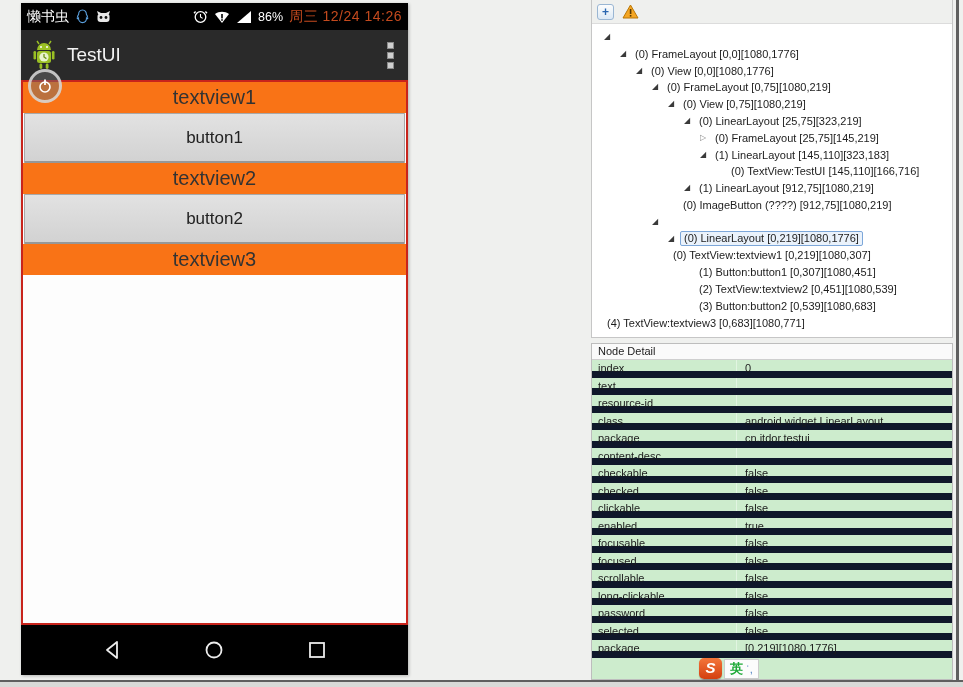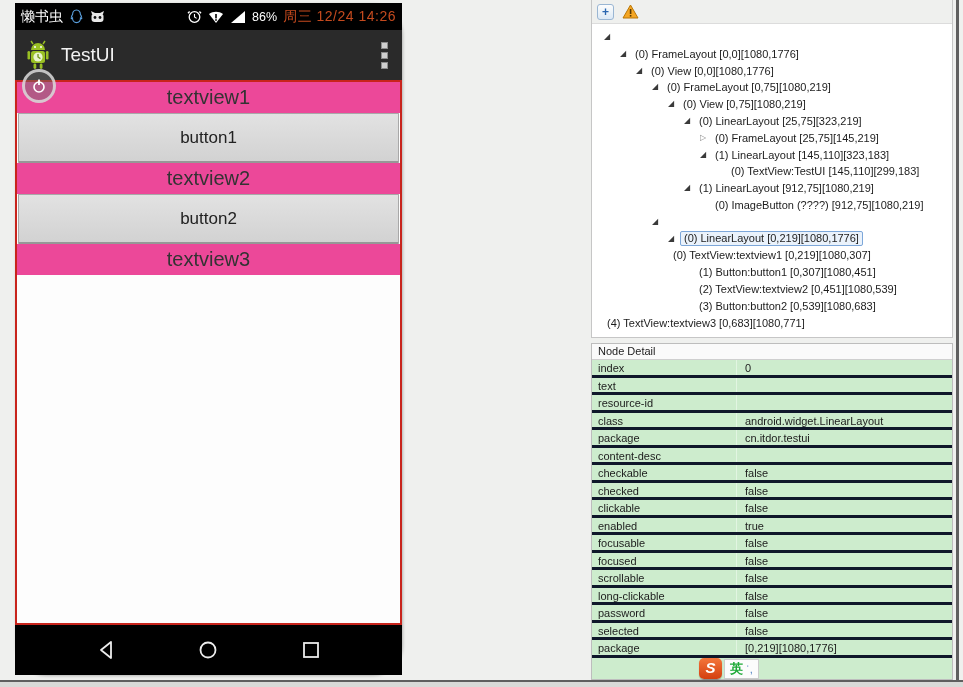--- a/index.html
+++ b/index.html
@@ -7,38 +7,38 @@
   body { font-family:"Liberation Sans", sans-serif; background:#eff0ee; position:relative; overflow:hidden; }
 
   .window { position:absolute; inset:0; background:#eff0ee; }
 
   
   .win-right-border { position:absolute; top:0; right:4px; width:3px; height:682px; background:#5f5f5f; }
   .win-bottom-line  { position:absolute; left:0; top:680px; width:963px; height:2px; background:#5f5f5f; }
   .win-bottom-strip { position:absolute; left:0; top:682px; width:963px; height:5px; background:#d9dad8; }
 
   
-  .phone { position:absolute; left:15px; top:3px; width:387px; height:672px; background:#fff;
-           box-shadow:1px 1px 3px rgba(0,0,0,.25);border-radius:31px; }
+  .phone { position:absolute; left:21px; top:3px; width:387px; height:672px; background:#fff;
+           box-shadow:1px 1px 3px rgba(0,0,0,.25); }
   .status-bar { position:absolute; left:0; top:0; width:100%; height:27px; background:#000;
                 display:flex; align-items:center; padding:0 6px; gap:7px; color:#fff; font-size:14px; }
   .sb-right { margin-left:auto; display:flex; align-items:center; gap:6px; }
   .sb-date { color:#c44a1e; font-size:14px; letter-spacing:.5px; }
   .sb-batt { font-size:12.5px; }
 
   .app-bar { position:absolute; left:0; top:27px; width:100%; height:50px; background:#2a2a2a;
              display:flex; align-items:center; padding:12px 10px; }
   .app-title { color:#f2f2f2; font-size:19px; margin-left:10px; }
   .overflow { margin-left:auto; display:flex; flex-direction:column; gap:3px; padding:4px; }
   .overflow i { width:7px; height:7px; background:#cfcfcf; border:1px solid #8a8a8a; display:block; }
 
   .content { position:absolute; left:0; top:77px; width:100%; height:545px; background:#fdfdfd;
              border:2px solid #c8241c; }
   .widget-stack { position:absolute; left:0; top:0; width:100%; }
-  .tv { height:31px; background:#ec4899; display:flex; align-items:center; justify-content:center;
+  .tv { height:31px; background:#f97316; display:flex; align-items:center; justify-content:center;
         color:#333; font-size:20px; }
   .btn { height:50px; margin:0 1px; background:linear-gradient(#e2e2e2,#d2d2d2);
          border:1px solid #a8a8a8; border-bottom:2px solid #979797; border-radius:1px;
          display:flex; align-items:center; justify-content:center; color:#222; font-size:17px; }
 
   .nav-bar { position:absolute; left:0; top:622px; width:100%; height:50px; background:#000;
              display:flex; align-items:center; justify-content:space-around; padding:0 40px; }
 
   .float-widget { position:absolute; left:7px; top:66px; width:34px; height:34px; border-radius:50%;
                   background:rgba(110,110,110,.45); border:3px solid rgba(225,225,225,.8);
@@ -56,21 +56,21 @@
   .arr { width:12px; display:inline-block; font-size:8px; color:#3a3a3a; flex:0 0 12px; text-align:left; }
   .arr.col { color:#8a8a8a; }
   .tlabel { padding:0 3px; }
   .tlabel.sel { background:#eaf2fb; border:1px solid #7da7d9; border-radius:2px; line-height:13px; }
 
   
   .detail-panel { position:absolute; left:591px; top:343px; width:362px; height:337px;
                   background:#cdeccd; border:1px solid #bdbdbd; font-size:11px; color:#1c1c1c; }
   .detail-header { height:16px; line-height:15px; background:#fafafa; border-bottom:1px solid #cfcfcf;
                    padding:0 6px; }
-  .drow { display:flex; height:17.5px; line-height:17.5px; border-bottom:3px solid #0f172a; }
+  .drow { display:flex; height:17.5px; line-height:17.5px; border-bottom:7px solid #0f172a; }
   .dkey { width:144px; flex:0 0 144px; padding-left:6px; }
   .dval { flex:1; border-left:1px solid #e2f5e2; padding-left:8px; white-space:nowrap; }
 
   
   .ime { position:absolute; left:699px; top:658px; height:21px; display:flex; align-items:center; }
   .ime-logo { width:23px; height:21px; background:linear-gradient(#f4763a,#d43f10); border-radius:5px;
               color:#fff; font-weight:bold; font-style:italic; font-size:15px; text-align:center;
               line-height:20px; box-shadow:0 1px 1px rgba(0,0,0,.3); }
   .ime-pill { height:20px; background:#fcfcfc; border:1px solid #ccc; margin-left:2px; padding:0 5px;
               display:flex; align-items:center; gap:3px; }
@@ -226,27 +226,27 @@
       <div class="tnode" style="padding-left:108px">
           <span class="arr col">▷</span>
           <span class="tlabel">(0) FrameLayout [25,75][145,219]</span>
         </div>
       <div class="tnode" style="padding-left:108px">
           <span class="arr">◢</span>
           <span class="tlabel">(1) LinearLayout [145,110][323,183]</span>
         </div>
       <div class="tnode" style="padding-left:124px">
           <span class="arr"></span>
-          <span class="tlabel">(0) TextView:TestUI [145,110][299,183]</span>
+          <span class="tlabel">(0) TextView:TestUI [145,110][166,716]</span>
         </div>
       <div class="tnode" style="padding-left:92px">
           <span class="arr">◢</span>
           <span class="tlabel">(1) LinearLayout [912,75][1080,219]</span>
         </div>
-      <div class="tnode" style="padding-left:108px">
+      <div class="tnode" style="padding-left:76px">
           <span class="arr"></span>
           <span class="tlabel">(0) ImageButton (????) [912,75][1080,219]</span>
         </div>
       <div class="tnode" style="padding-left:60px">
           <span class="arr">◢</span>
         </div>
       <div class="tnode" style="padding-left:76px">
           <span class="arr">◢</span>
           <span class="tlabel sel">(0) LinearLayout [0,219][1080,1776]</span>
         </div>

